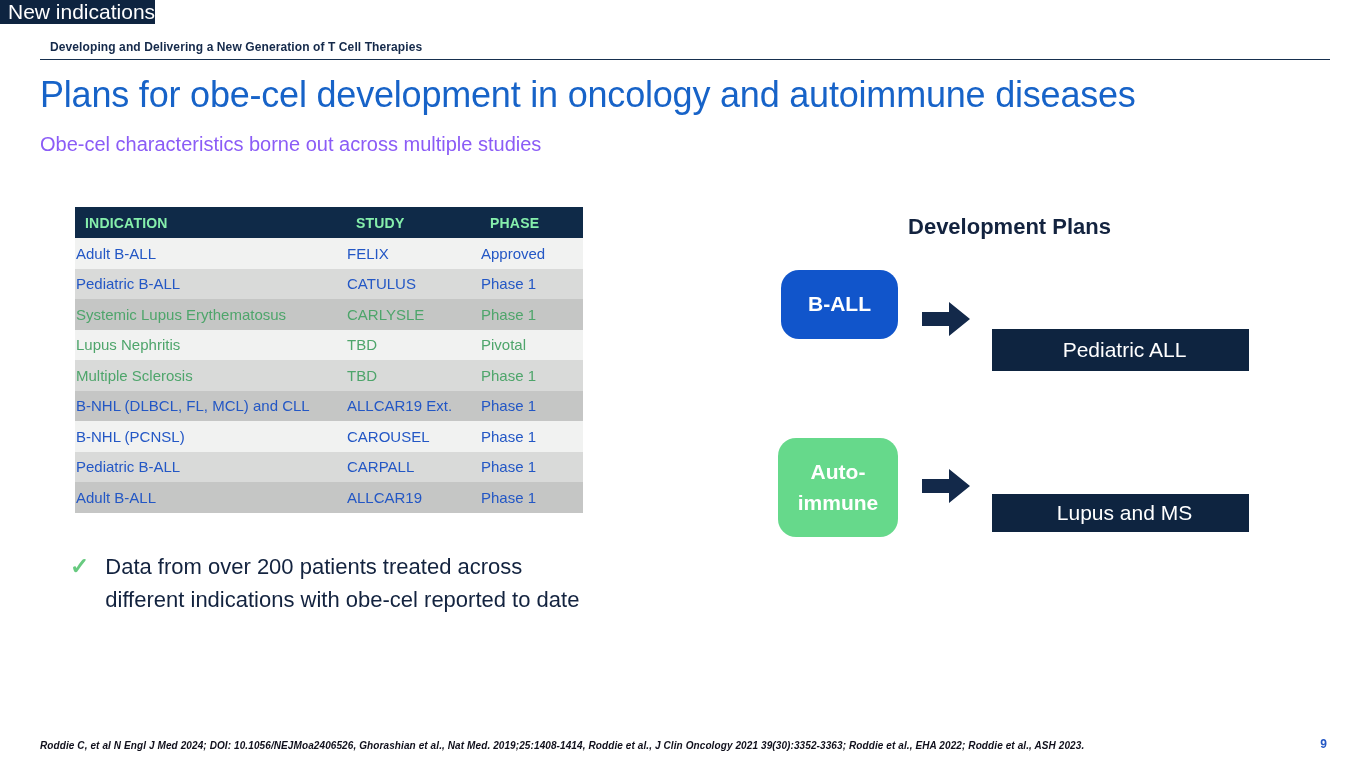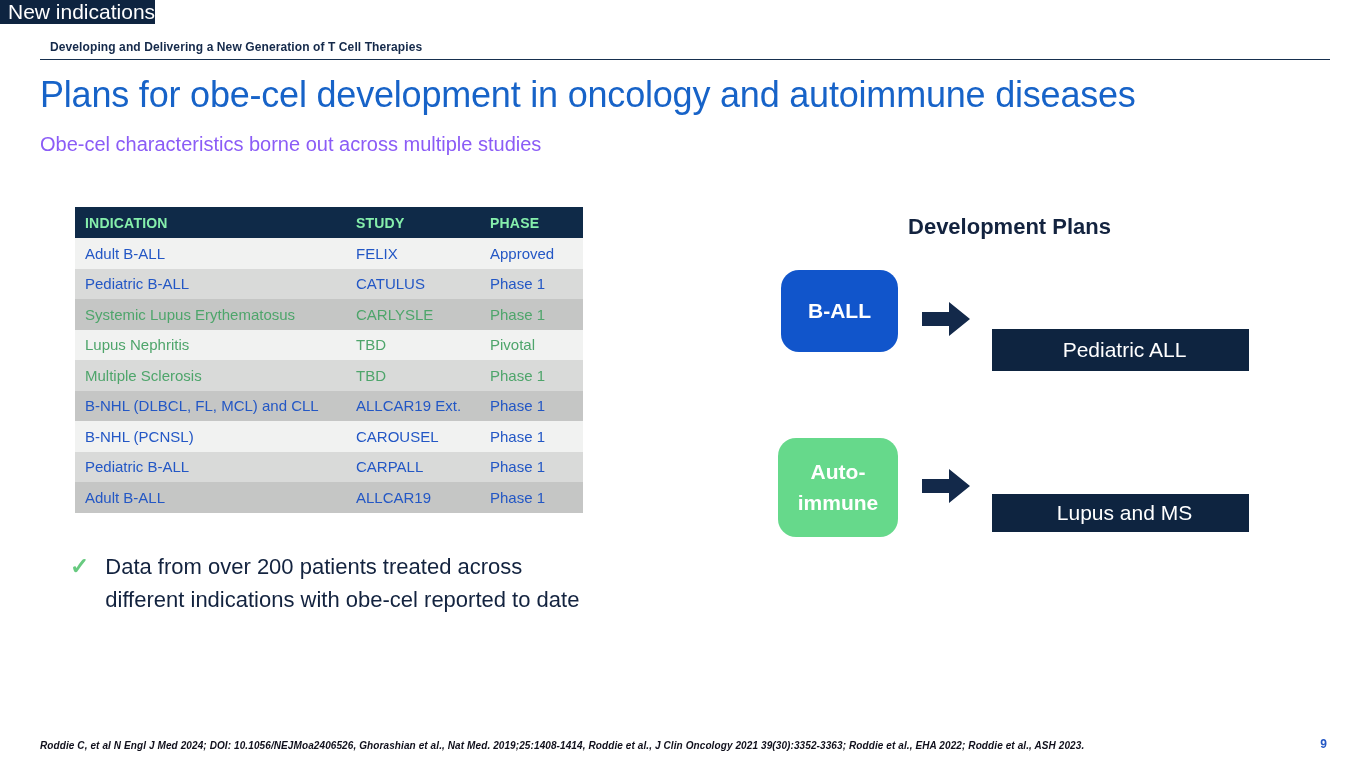--- a/index.html
+++ b/index.html
@@ -28,21 +28,21 @@
   table.studies{
     position:absolute;left:75px;top:207px;width:508px;
     border-collapse:collapse;table-layout:fixed;
   }
   table.studies th{
     background:#0f2a48;color:#86efac;text-align:left;
     font-size:14px;font-weight:700;height:31px;padding:0 10px;
     box-sizing:border-box;letter-spacing:.2px;
   }
   table.studies td{
-    font-size:15px;height:30.5px;padding:0 10px;vertical-align:middle;
+    font-size:15px;height:30.5px;padding:0 1px;vertical-align:middle;
     box-sizing:border-box;white-space:nowrap;overflow:hidden;
   }
   tr.band-light{background:#f1f2f1;}
   tr.band-mid{background:#d9dad9;}
   tr.band-dark{background:#c5c6c5;}
   tr.text-blue td{color:#2357c5;}
   tr.text-green td{color:#4ea56b;}
 
   
   .bullet{
@@ -60,21 +60,21 @@
   
   .plans-heading{
     position:absolute;left:778px;top:214px;width:463px;text-align:center;
     font-size:22px;font-weight:700;color:#13233f;
   }
   .source{
     position:absolute;border-radius:18px;color:#ffffff;
     font-size:21px;font-weight:700;line-height:1.45;text-align:center;
     display:flex;flex-direction:column;align-items:center;justify-content:center;
   }
-  .g0 .source{left:781px;top:270px;width:117px;height:82px;}
+  .g0 .source{left:781px;top:270px;width:117px;height:69px;}
   .g1 .source{left:778px;top:438px;width:120px;height:99px;}
   .arrow{position:absolute;}
   .g0 .arrow{left:922px;top:301px;}
   .g1 .arrow{left:922px;top:468px;}
   .target{
     position:absolute;background:#0e2440;color:#ffffff;font-size:21px;
     display:flex;align-items:center;justify-content:center;white-space:nowrap;padding-left:8px;
   }
   .g0 .target:nth-of-type(1){left:992px;top:271px;width:249px;height:42px;}
   .g0 .target:nth-of-type(2){left:992px;top:329px;width:249px;height:42px;}

